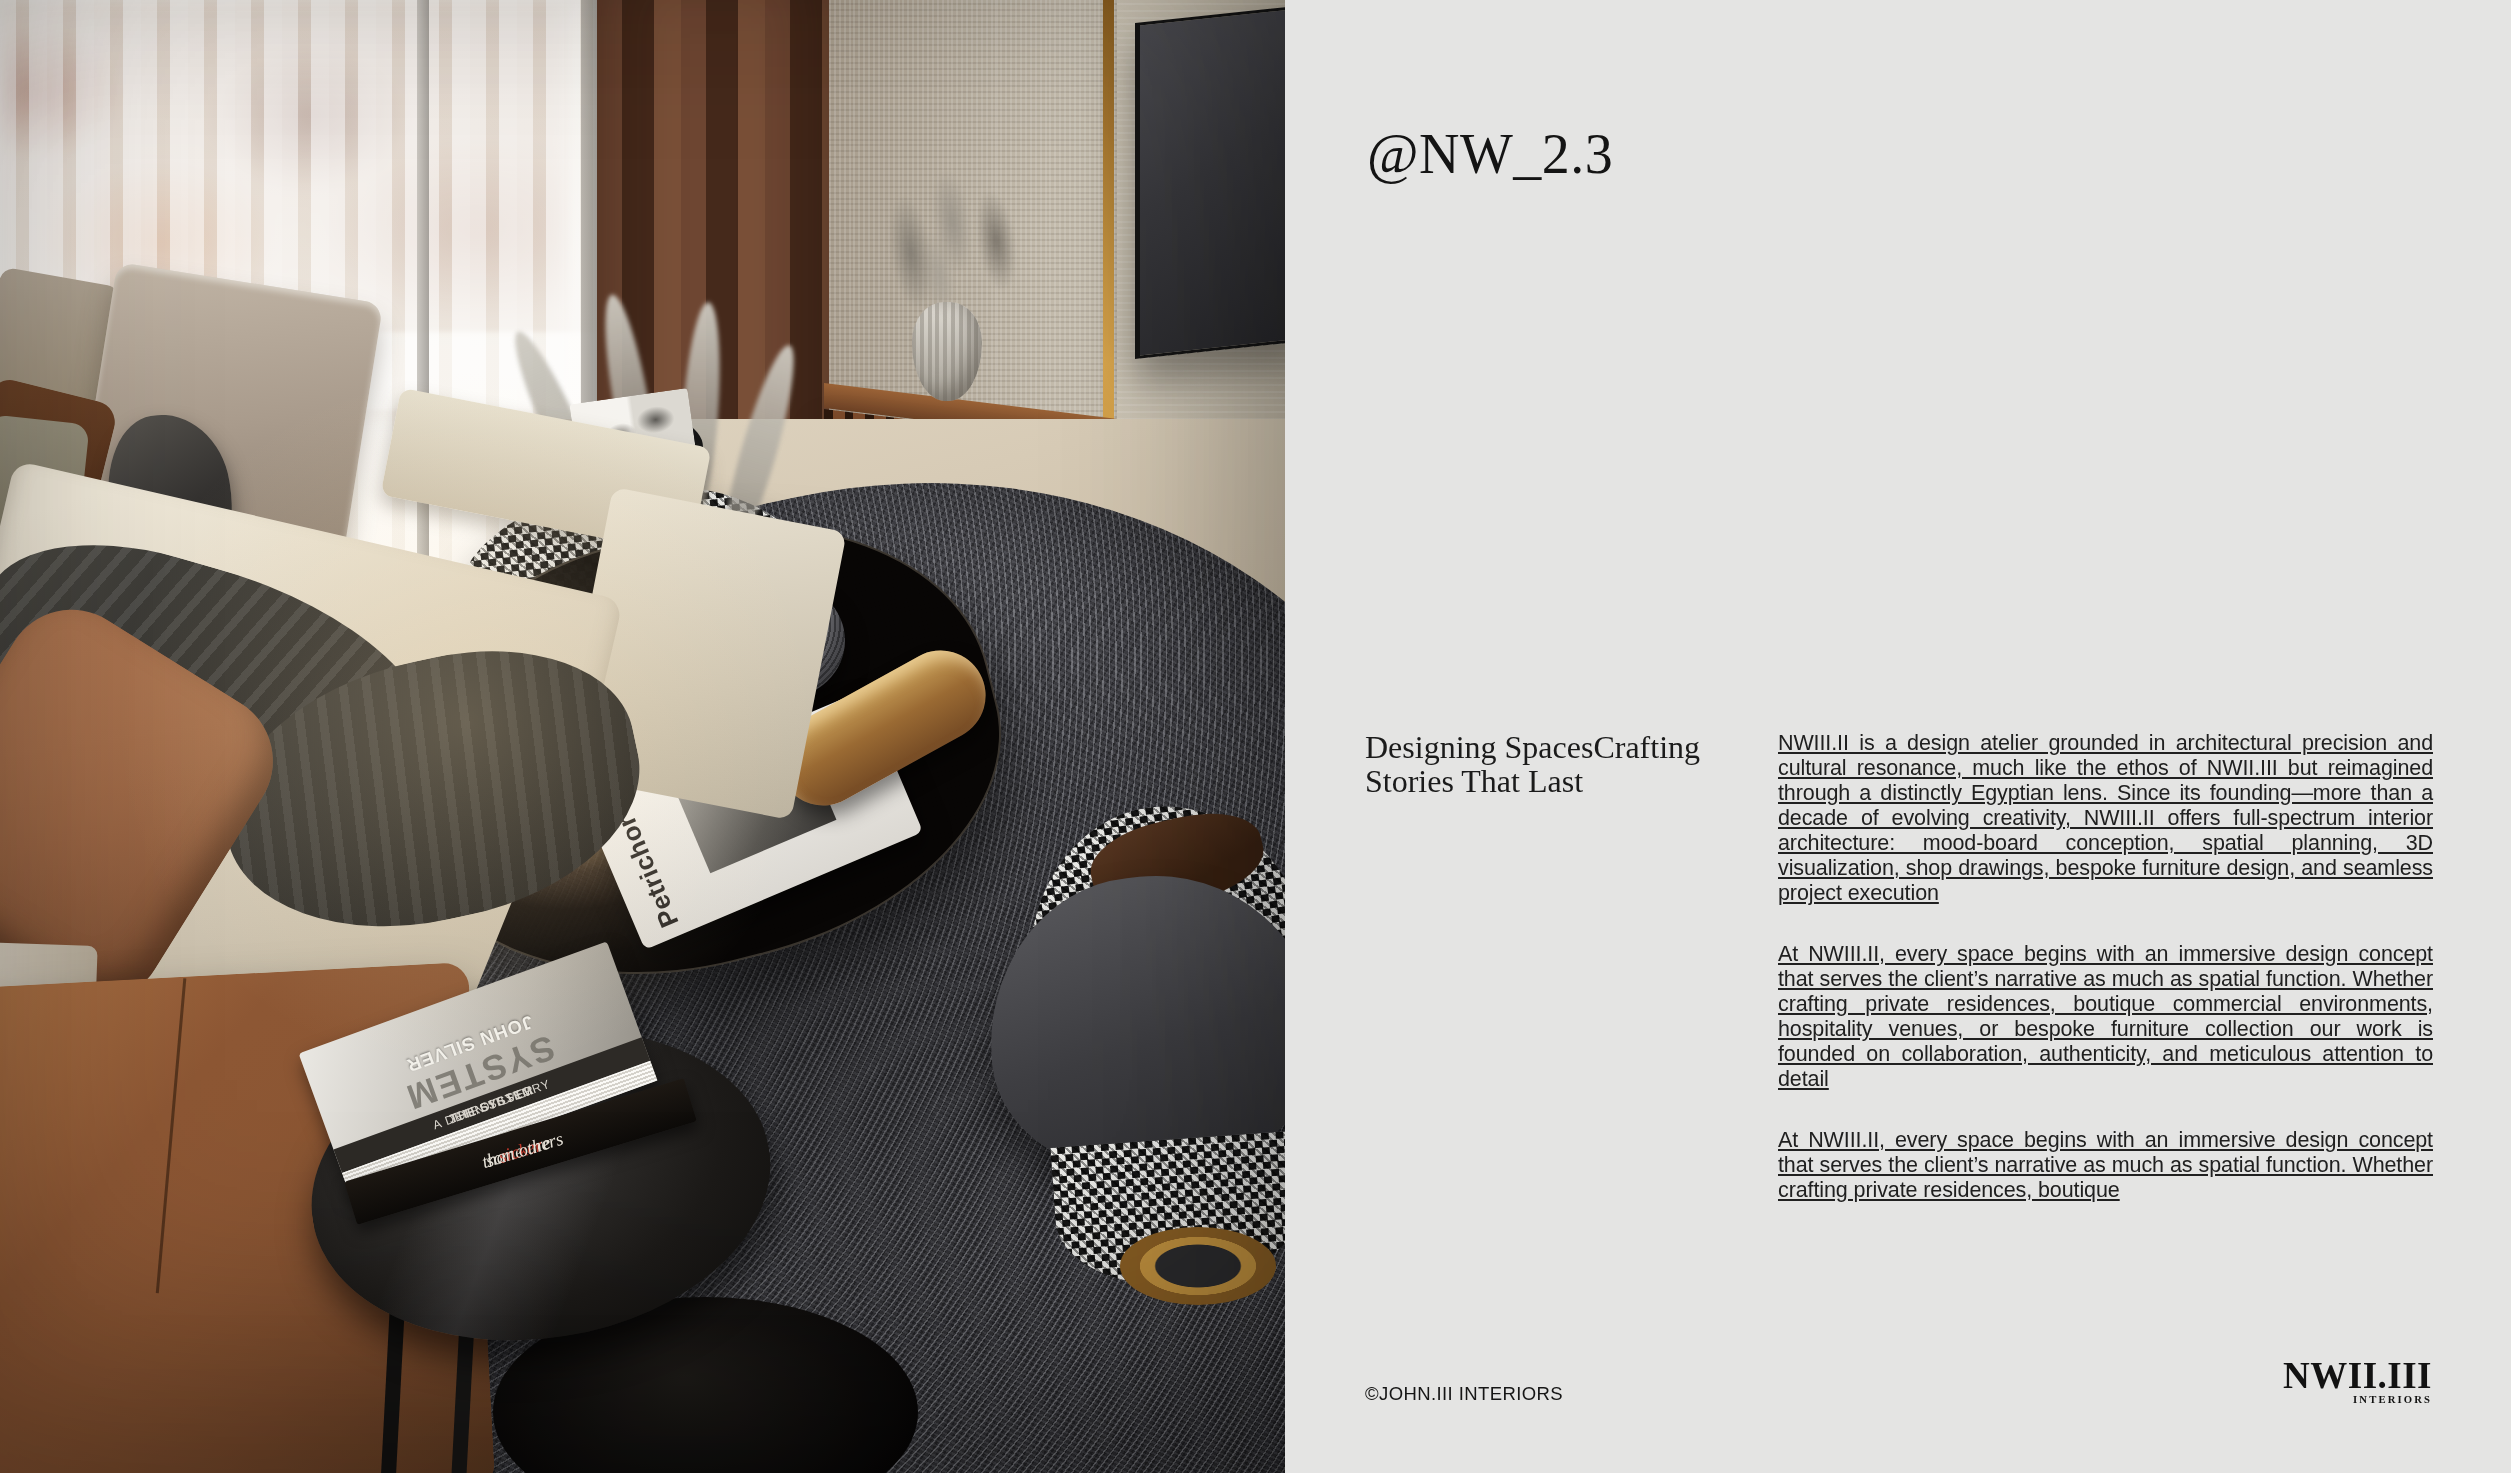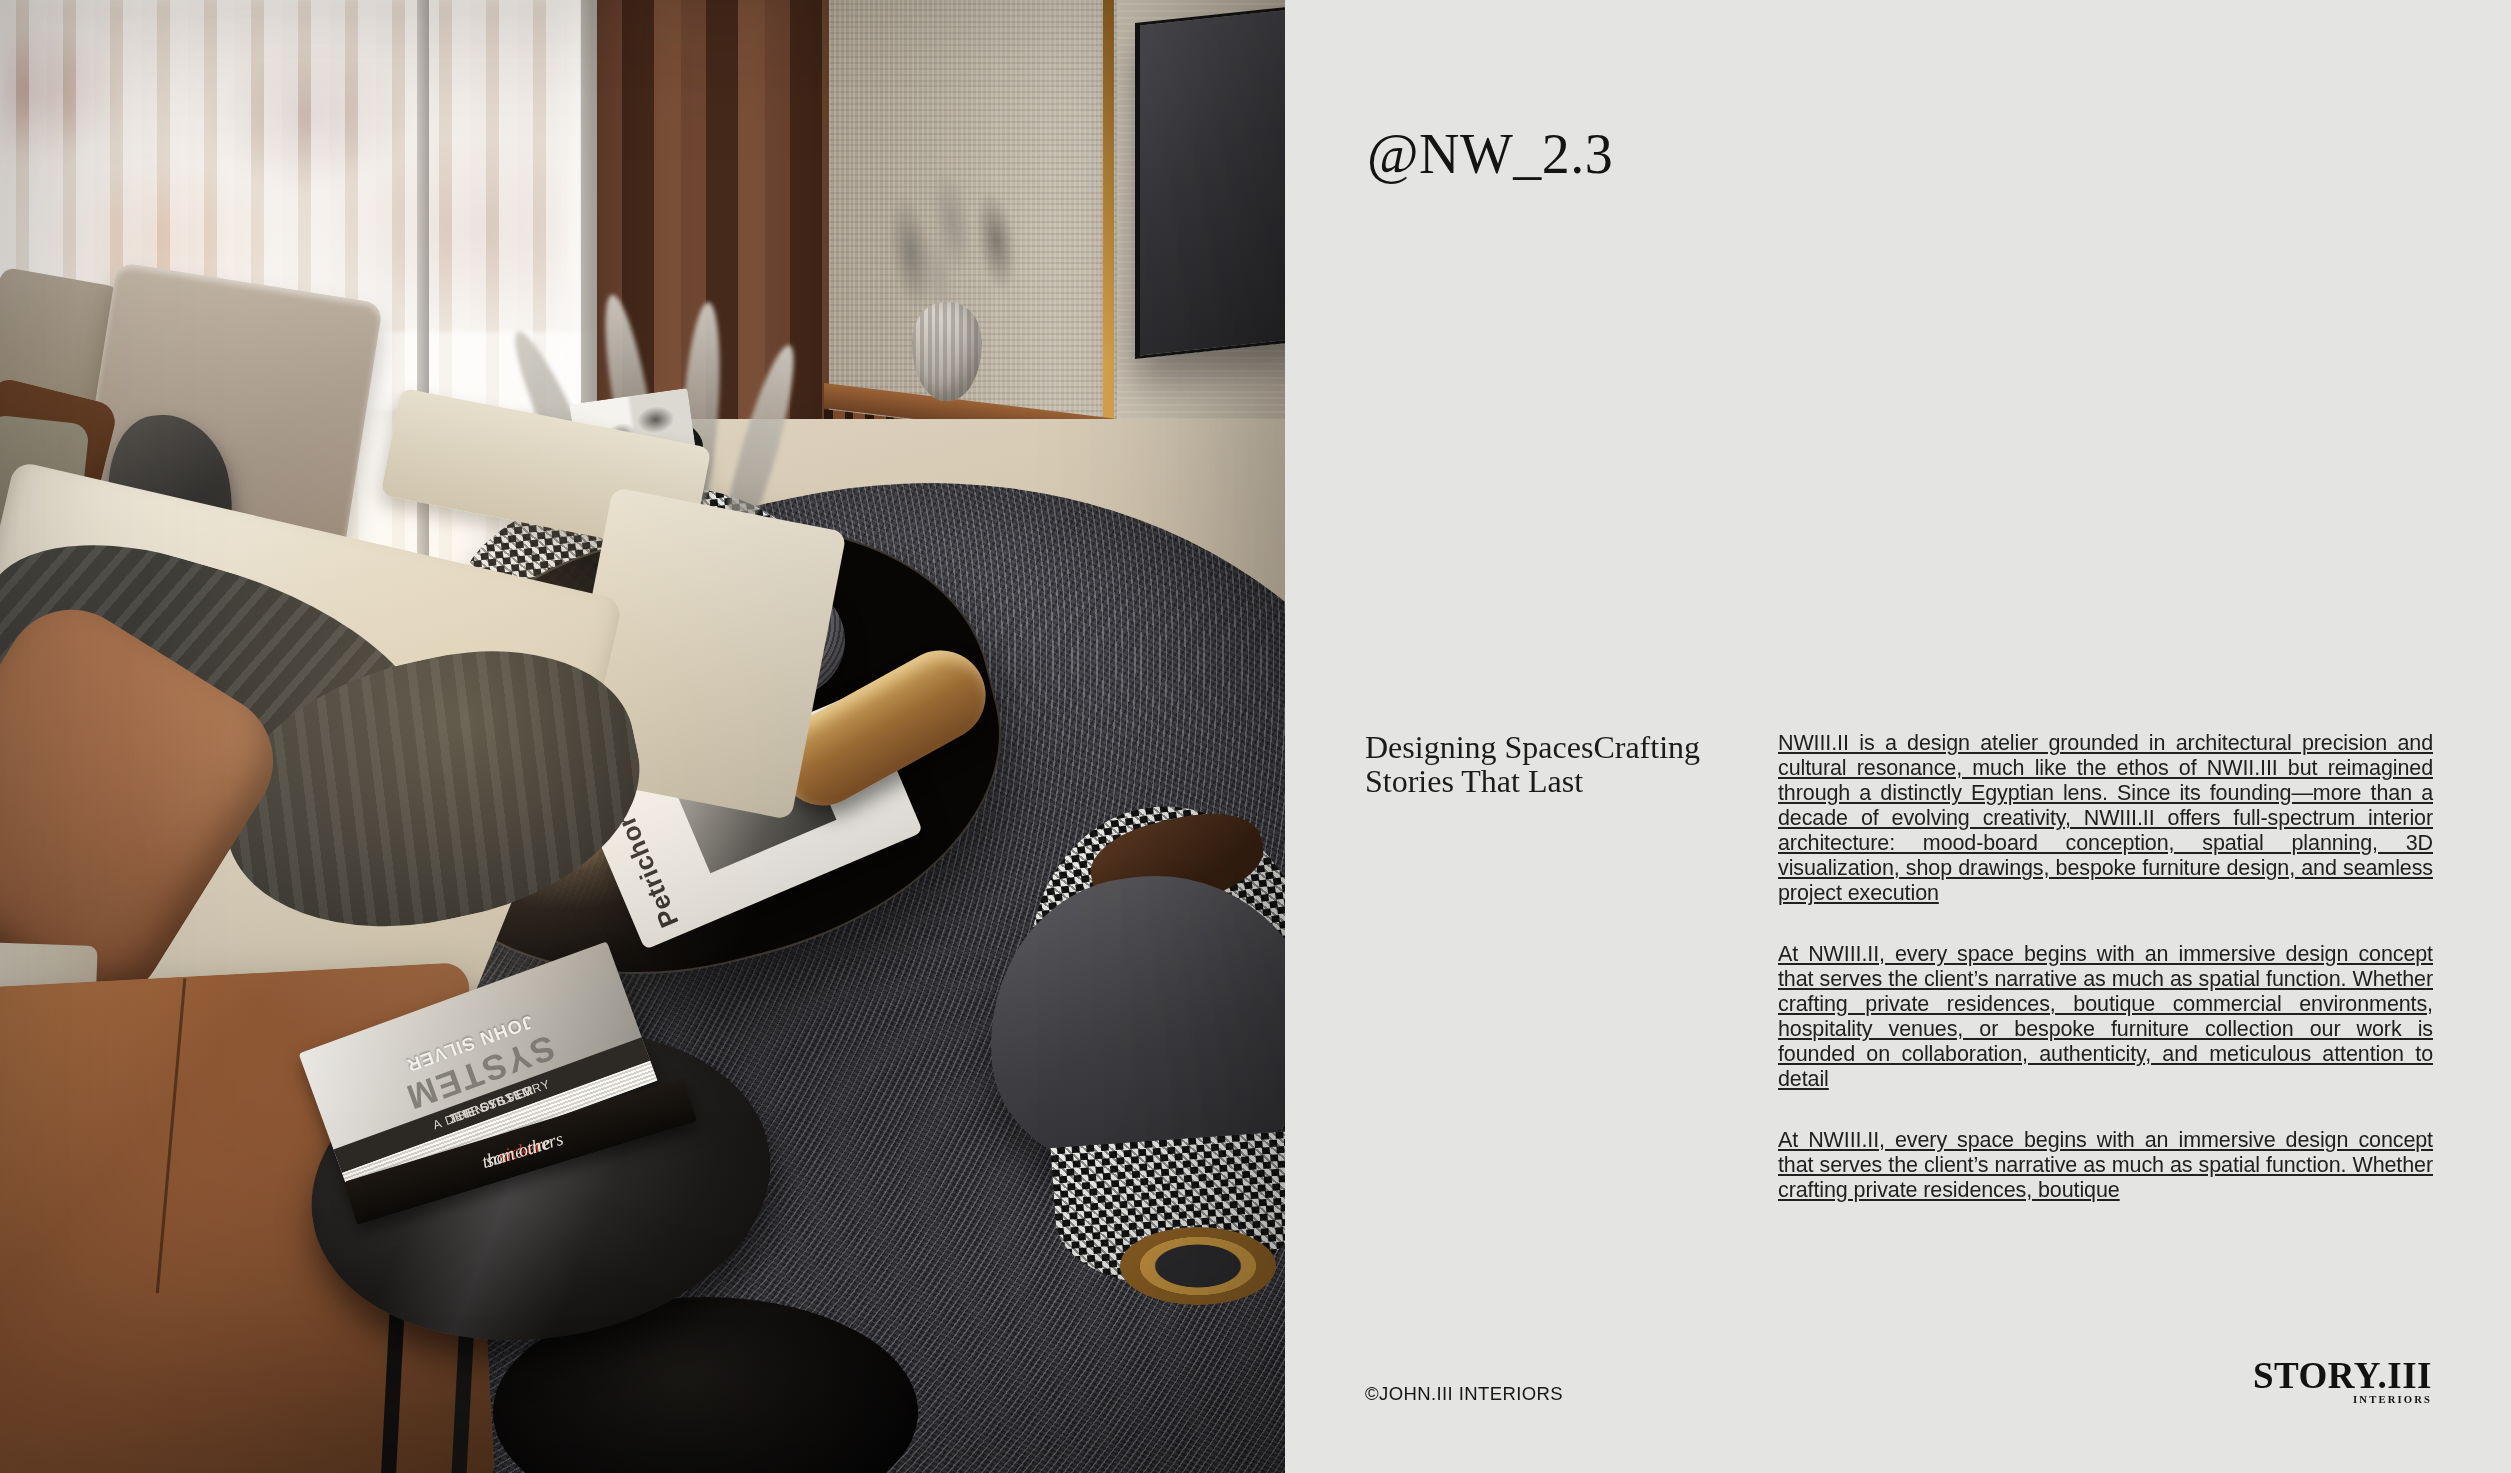--- a/index.html
+++ b/index.html
@@ -361,19 +361,19 @@
 
     <div class="bodycol">
       <p>NWIII.II is a design atelier grounded in architectural precision and cultural resonance, much like the ethos of NWII.III but reimagined through a distinctly Egyptian lens. Since its founding—more than a decade of evolving creativity, NWIII.II offers full-spectrum interior architecture: mood-board conception, spatial planning, 3D visualization, shop drawings, bespoke furniture design, and seamless project execution</p>
       <p>At NWIII.II, every space begins with an immersive design concept that serves the client’s narrative as much as spatial function. Whether crafting private residences, boutique commercial environments, hospitality venues, or bespoke furniture collection our work is founded on collaboration, authenticity, and meticulous attention to detail</p>
       <p>At NWIII.II, every space begins with an immersive design concept that serves the client’s narrative as much as spatial function. Whether crafting private residences, boutique</p>
     </div>
 
     <div class="footer-left">©JOHN.III INTERIORS</div>
 
     <div class="logo">
-      <div class="wordmark">STORY.III</div>
+      <div class="wordmark">NWII.III</div>
       <div class="tagline">INTERIORS</div>
     </div>
   </div>
 
 </div>
 
 
 </body></html>

